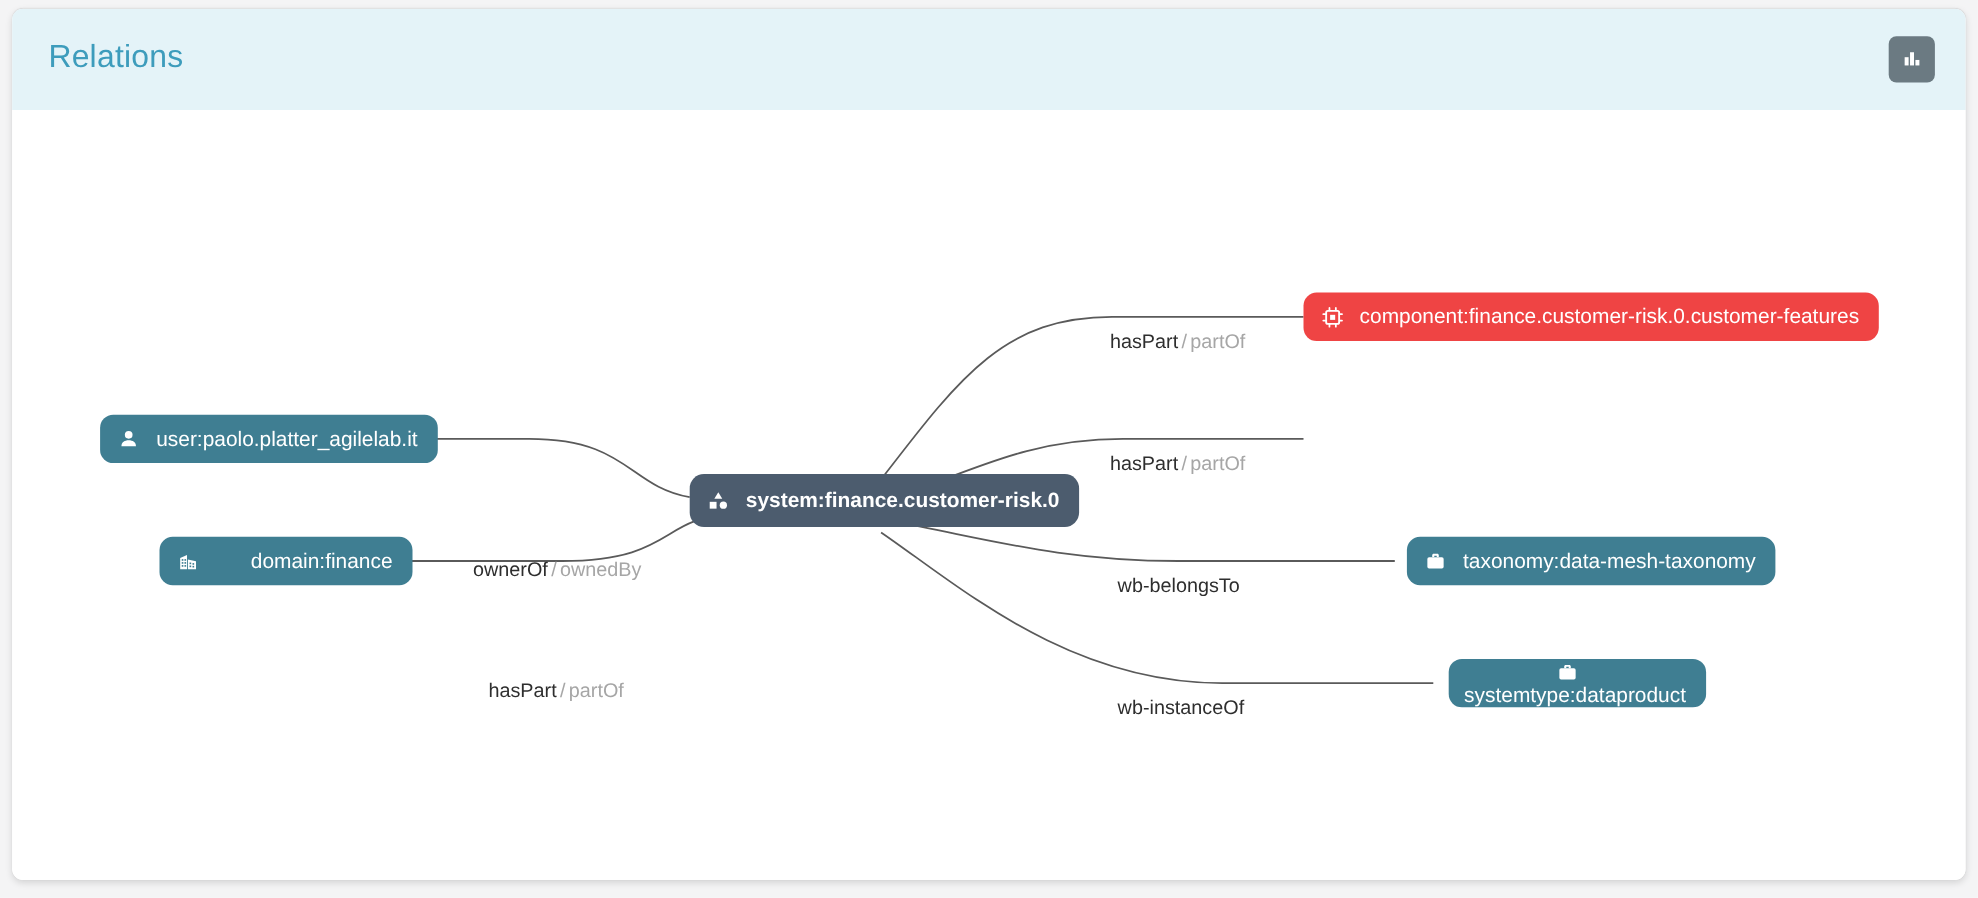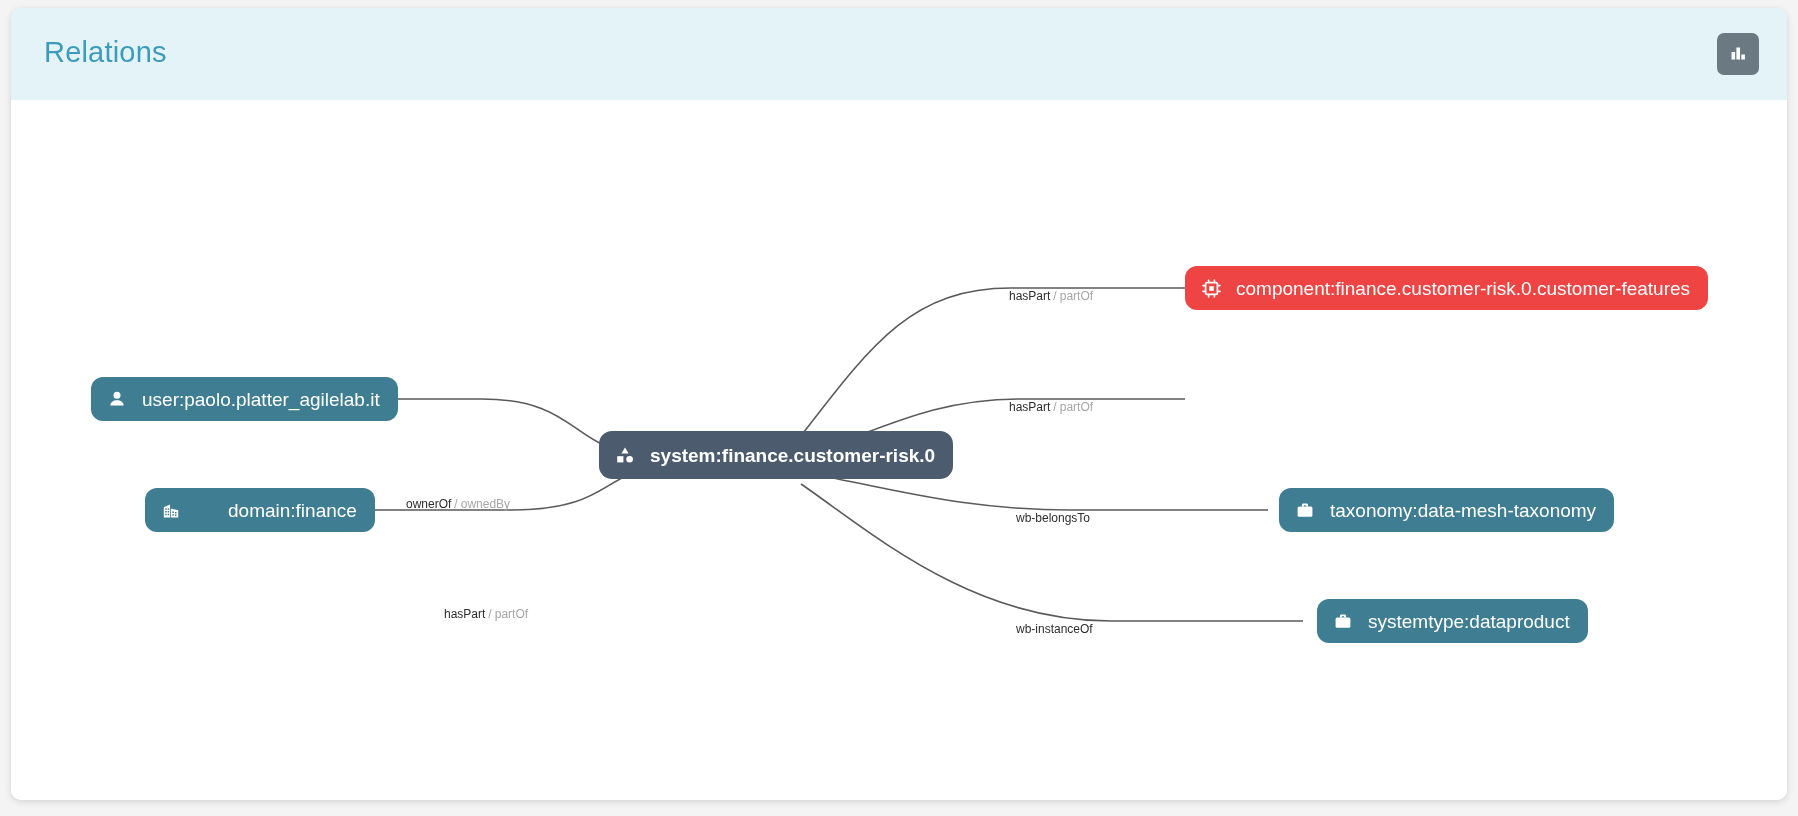--- a/index.html
+++ b/index.html
@@ -93,24 +93,25 @@
   .node-center {
     background: #4c5c6e;
     height: 48px;
     border-radius: 13px;
   }
   .node-center .nlabel { font-weight: bold; font-size: 19px; }
   .node-teal { background: #3f7e92; }
   .node-cyan { background: #ef4444; }
   .edge-label {
     position: absolute;
-    font-size: 12px;
+    font-size: 18px;
     white-space: nowrap;
     color: #2e2e2e;
     line-height: 1;
+    margin-top: 11px;
   }
   .edge-label .sep { color: #a6a6a6; padding: 0 3px; }
   .edge-label .alt { color: #a6a6a6; }
 </style>
 </head>
 <body>
 
 <div class="page">
   <div class="card">
 
@@ -139,21 +140,21 @@
           <path d="M 1174,188 L 1000,188 C 900,188 860,245 786,341"></path>
 
           <path d="M 1174,299 L 1010,299 C 920,299 870,330 792,356"></path>
 
           <path d="M 1257,410 L 1060,410 C 950,410 880,388 800,374"></path>
 
           <path d="M 1292,521 L 1100,521 C 960,521 860,432 790,384"></path>
         </g>
       </svg>
 
-      <div class="edge-label" style="left:395px; top:398px;">
+      <div class="edge-label" style="left:419px; top:398px;">
         <span>ownerOf</span><span class="sep">/</span><span class="alt">ownedBy</span>
       </div>
 
       <div class="edge-label" style="left:433px; top:508px;">
         <span>hasPart</span><span class="sep">/</span><span class="alt">partOf</span>
       </div>
 
       <div class="edge-label" style="left:998px; top:190px;">
         <span>hasPart</span><span class="sep">/</span><span class="alt">partOf</span>
       </div>
@@ -193,21 +194,21 @@
             <rect x="6.7" y="13.7" width="1.5" height="1.5" fill="#3f7e92"></rect>
             <rect x="11.3" y="11.4" width="1.5" height="1.5" fill="#3f7e92"></rect>
             <rect x="14" y="11.9" width="1.5" height="1.5" fill="#3f7e92"></rect>
             <rect x="11.3" y="14.1" width="1.5" height="1.5" fill="#3f7e92"></rect>
             <rect x="14" y="14.4" width="1.5" height="1.5" fill="#3f7e92"></rect>
           </svg>
         </span>
         <span class="nlabel">domain:finance</span>
       </div>
 
-      <div class="node node-center" style="left:588px; top:331px;">
+      <div class="node node-center" style="left:616px; top:331px;">
         <span class="nicon">
           <svg width="22" height="22" viewBox="0 0 22 22" aria-hidden="true">
             <path d="M11 3.6 L14.6 9.4 L7.4 9.4 Z" fill="#ffffff"></path>
             <rect x="3.2" y="12.2" width="6.2" height="6.2" fill="#ffffff"></rect>
             <circle cx="15.6" cy="15.3" r="3.3" fill="#ffffff"></circle>
           </svg>
         </span>
         <span class="nlabel">system:finance.customer-risk.0</span>
       </div>
 
@@ -235,21 +236,21 @@
       <div class="node node-teal" style="left:1268px; top:388px;">
         <span class="nicon">
           <svg width="20" height="20" viewBox="0 0 20 20" aria-hidden="true">
             <rect x="2.6" y="6.6" width="14.8" height="10.2" rx="1.6" fill="#ffffff"></rect>
             <path d="M7 6.4V4.8c0-.7.6-1.3 1.3-1.3h3.4c.7 0 1.3.6 1.3 1.3v1.6h-1.9V5.2H8.9v1.2z" fill="#ffffff"></path>
           </svg>
         </span>
         <span class="nlabel">taxonomy:data-mesh-taxonomy</span>
       </div>
 
-      <div class="node node-teal" style="left:1306px; top:499px;">
+      <div class="node node-teal" style="left:1306px; top:499px;flex-direction:column;">
         <span class="nicon">
           <svg width="20" height="20" viewBox="0 0 20 20" aria-hidden="true">
             <rect x="2.6" y="6.6" width="14.8" height="10.2" rx="1.6" fill="#ffffff"></rect>
             <path d="M7 6.4V4.8c0-.7.6-1.3 1.3-1.3h3.4c.7 0 1.3.6 1.3 1.3v1.6h-1.9V5.2H8.9v1.2z" fill="#ffffff"></path>
           </svg>
         </span>
         <span class="nlabel">systemtype:dataproduct</span>
       </div>
 
     </div>

